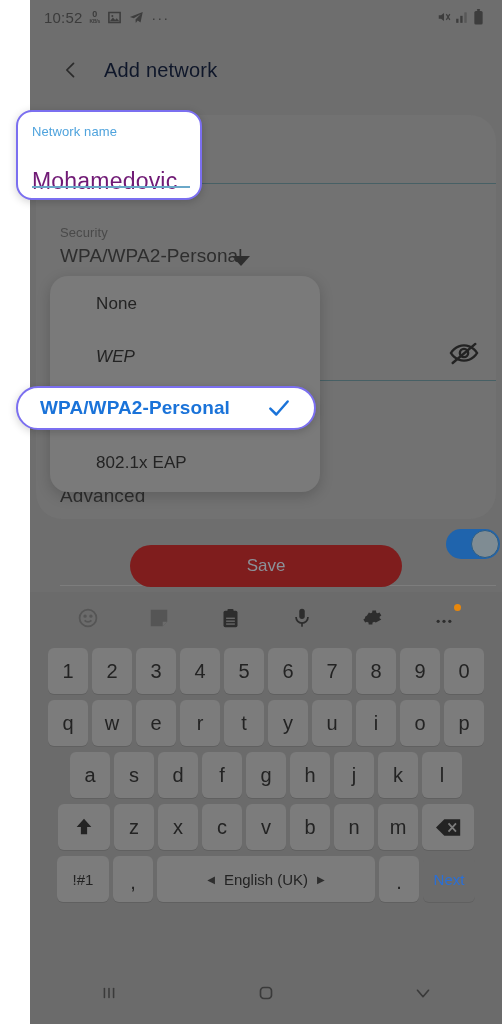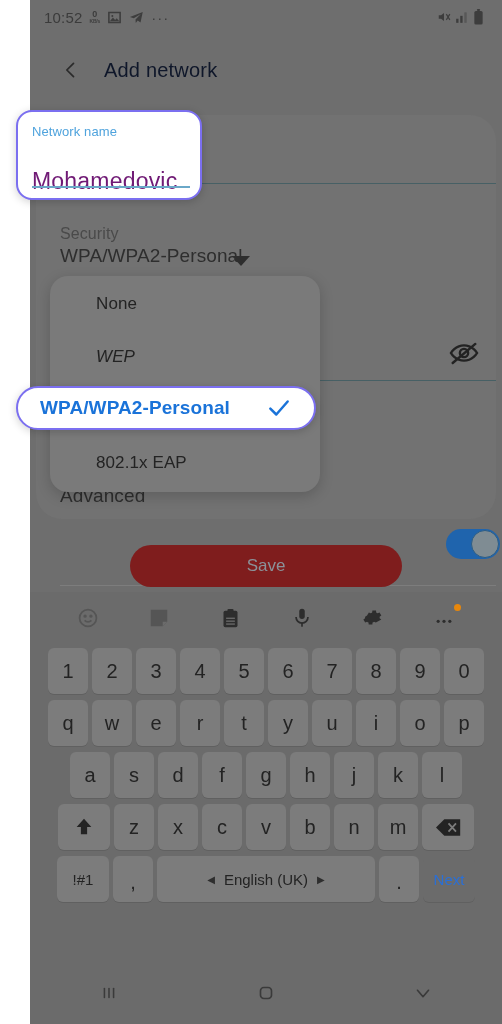--- a/index.html
+++ b/index.html
@@ -39,21 +39,21 @@
   #appbar .title{
     font-size:20px;color:#0f172a;margin-left:20px;letter-spacing:.2px;
   }
 
   
   #card{
     position:absolute;left:6px;top:115px;width:460px;height:404px;
     background:#727272;border-radius:26px;
   }
   .field-label{
-    position:absolute;font-size:16px;color:#4a4a4a;letter-spacing:.1px;
+    position:absolute;font-size:13px;color:#4a4a4a;letter-spacing:.1px;
   }
   .field-value{
     position:absolute;font-size:19px;color:#2e2e2e;letter-spacing:.1px;
   }
   .underline{
     position:absolute;height:1px;background:#3f5d63;opacity:.85;
   }
   .underline.light{background:#8a8a8a;opacity:.55;}
 
   

